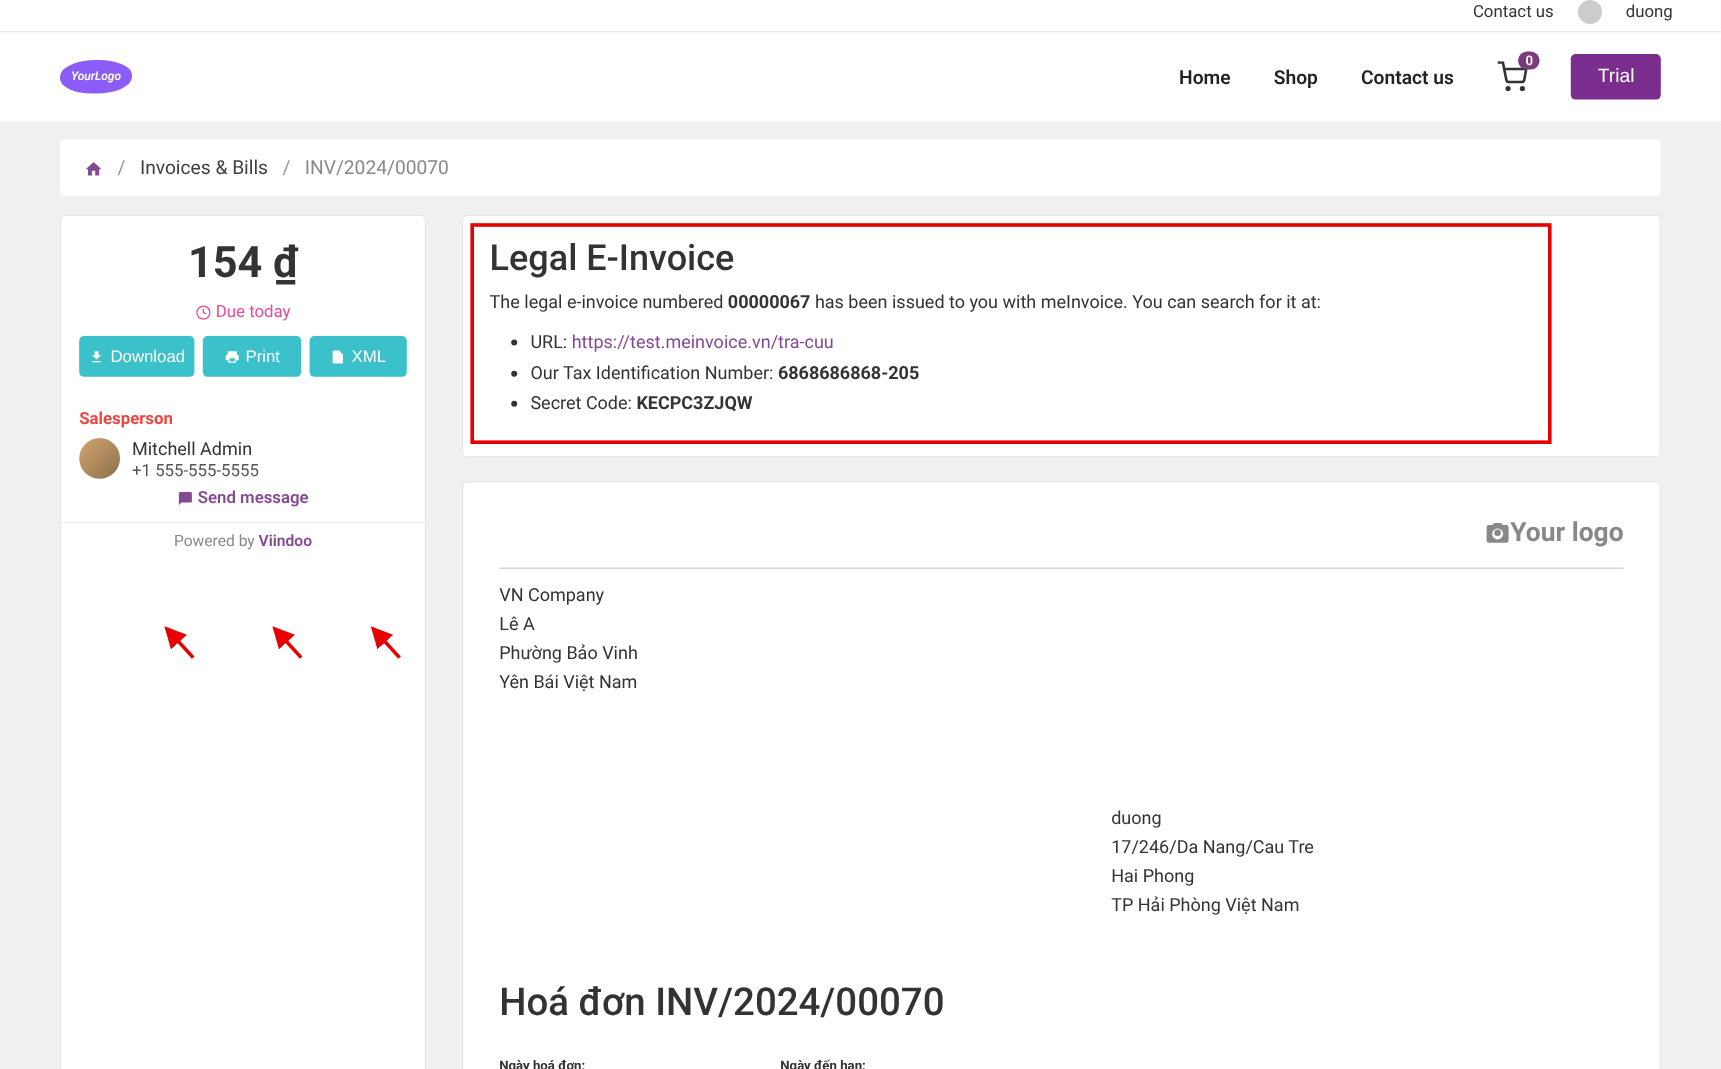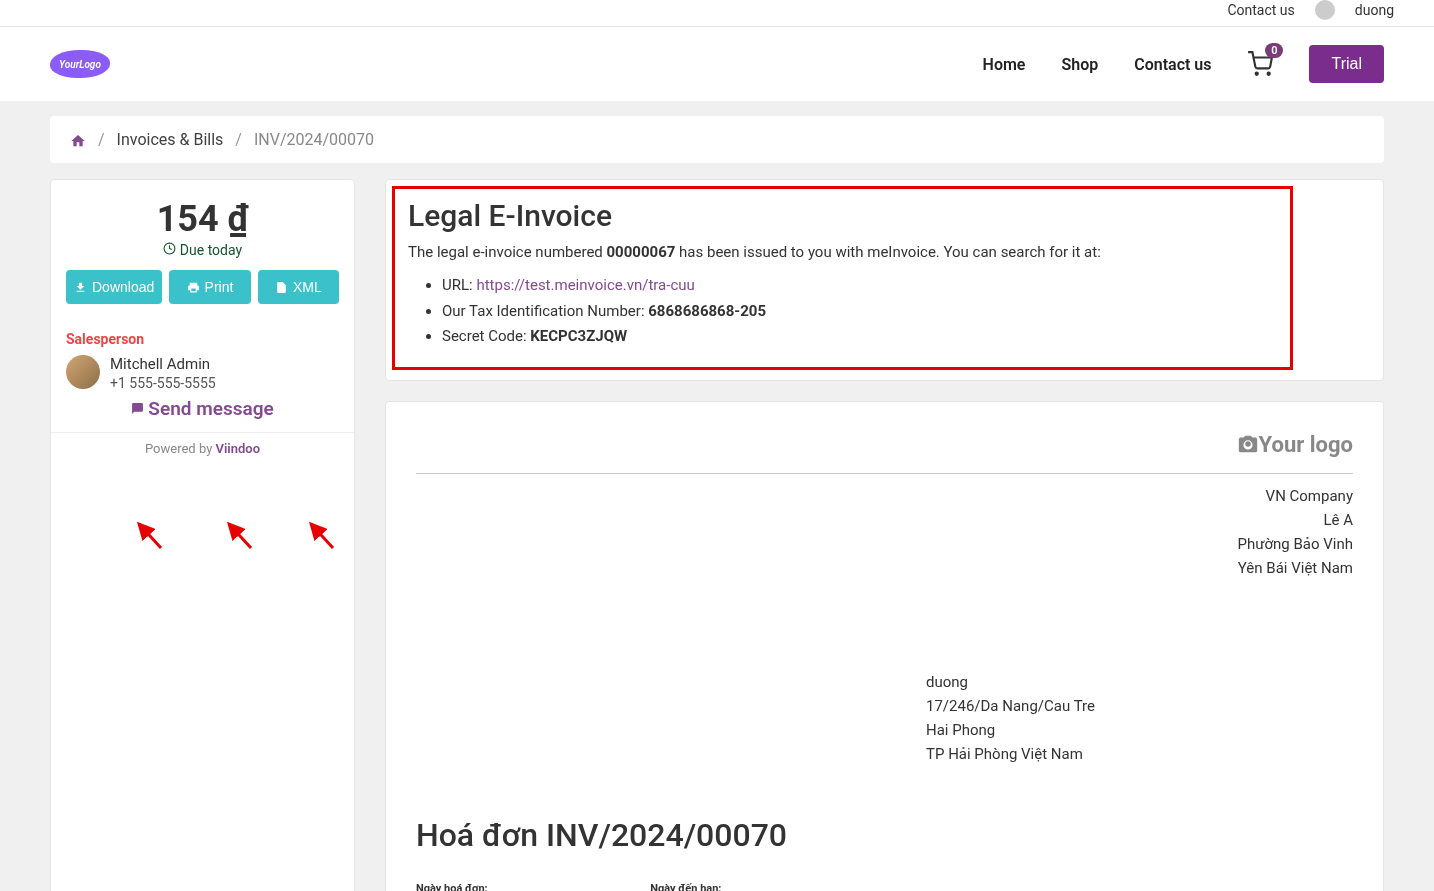--- a/index.html
+++ b/index.html
@@ -22,48 +22,48 @@
     .breadcrumb-bar { background: #fff; border-radius: 4px; padding: 14px 20px; display: flex; align-items: center; gap: 12px; font-size: 16px; margin-bottom: 16px; }
     .breadcrumb-bar .bc-link { color: #404040; cursor: pointer; }
     .breadcrumb-bar .bc-sep { color: #999; }
     .breadcrumb-bar .bc-current { color: #888; }
     
     .content-grid { display: grid; grid-template-columns: 305px 1fr; gap: 30px; }
     
     .sidebar-card { background: #fff; border-radius: 4px; border: 1px solid #e5e5e5; }
     .amount-block { text-align: center; padding: 18px 15px 12px; }
     .amount-val { font-size: 36px; font-weight: 700; }
-    .due-line { font-size: 14px; color: #14532d; margin-top: 2px; display: flex; align-items: flex-start; justify-content: center; gap: 4px; }
+    .due-line { font-size: 14px; color: #ec4899; margin-top: 12px; display: flex; align-items: center; justify-content: center; gap: 4px; }
     .btn-row { padding: 0 15px 15px; }
     .pay-btn { width: 100%; background: #8e4296; color: #fff; border: none; padding: 11px; font-size: 16px; border-radius: 4px; cursor: pointer; display: flex; align-items: center; justify-content: center; gap: 8px; margin-bottom: 12px; }
     .dl-row { display: flex; gap: 7px; }
     .dl-btn { flex: 1; background: #3ac1c9; color: #fff; border: none; padding: 9px 8px; font-size: 14px; border-radius: 4px; cursor: pointer; display: flex; align-items: center; justify-content: center; gap: 5px; }
     .salesperson-block { padding: 12px 15px; }
     .sp-label { font-size: 14px; color: #ef4444; font-weight: 700; margin-bottom: 8px; }
     .sp-row { display: flex; gap: 10px; align-items: flex-start; }
     .sp-avatar { width: 34px; height: 34px; background: linear-gradient(135deg, #d4a574, #8b6f47); border-radius: 50%; flex-shrink: 0; }
     .sp-info { font-size: 15px; }
     .sp-phone { font-size: 14px; color: #555; margin-top: 2px; }
-    .send-msg { color: #844a91; font-size: 19px; font-weight: 600; display: flex; align-items: center; gap: 4px; margin-top: 6px; cursor: pointer; justify-content: center; }
+    .send-msg { color: #844a91; font-size: 14px; font-weight: 600; display: flex; align-items: center; gap: 4px; margin-top: 6px; cursor: pointer; justify-content: center; }
     .powered { text-align: center; padding: 8px; border-top: 1px solid #eee; font-size: 13px; color: #888; }
     .powered .brand { color: #844a91; font-weight: 600; }
     
     .main-col { display: flex; flex-direction: column; gap: 20px; }
     
     .einvoice-card { background: #fff; border: 1px solid #e5e5e5; border-radius: 4px; padding: 18px 22px 30px; position: relative; }
     .highlight-box { position: absolute; top: 6px; left: 6px; right: 90px; bottom: 10px; border: 3px solid #e60000; pointer-events: none; }
     .einvoice-card h2 { font-size: 30px; font-weight: 500; color: #333; margin-bottom: 10px; }
     .einvoice-card p { font-size: 15px; color: #333; margin-bottom: 12px; }
     .einvoice-card ul { list-style: disc; padding-left: 34px; font-size: 15px; line-height: 1.7; }
     .einvoice-card a { color: #844a91; text-decoration: none; }
     
     .invoice-doc { background: #fff; border: 1px solid #e5e5e5; border-radius: 4px; padding: 30px 30px; }
     .doc-logo-row { display: flex; align-items: center; padding-bottom: 16px; border-bottom: 1px solid #ccc; margin-bottom: 10px; justify-content: flex-end; }
     .doc-logo-text { font-size: 22px; font-weight: 700; color: #888; }
-    .company-block { font-size: 15px; line-height: 1.6; margin-bottom: 90px; text-align: right; }
+    .company-block { font-size: 15px; line-height: 1.6; margin-bottom: 90px; }
     .customer-block { font-size: 15px; line-height: 1.6; margin-left: 510px; margin-bottom: 50px; }
     .inv-title { font-size: 32px; font-weight: 500; margin-bottom: 28px; }
     .date-grid { display: grid; grid-template-columns: 1fr 1fr 1fr 1fr; font-size: 11px; text-decoration: underline; }
     .date-label { font-weight: 700; }
     
     .arrow-ann { position: absolute; pointer-events: none; }
     .arrow-svg { width: 40px; height: 40px; }
     
     .icon { width: 16px; height: 16px; display: inline-block; vertical-align: middle; }
   </style>

